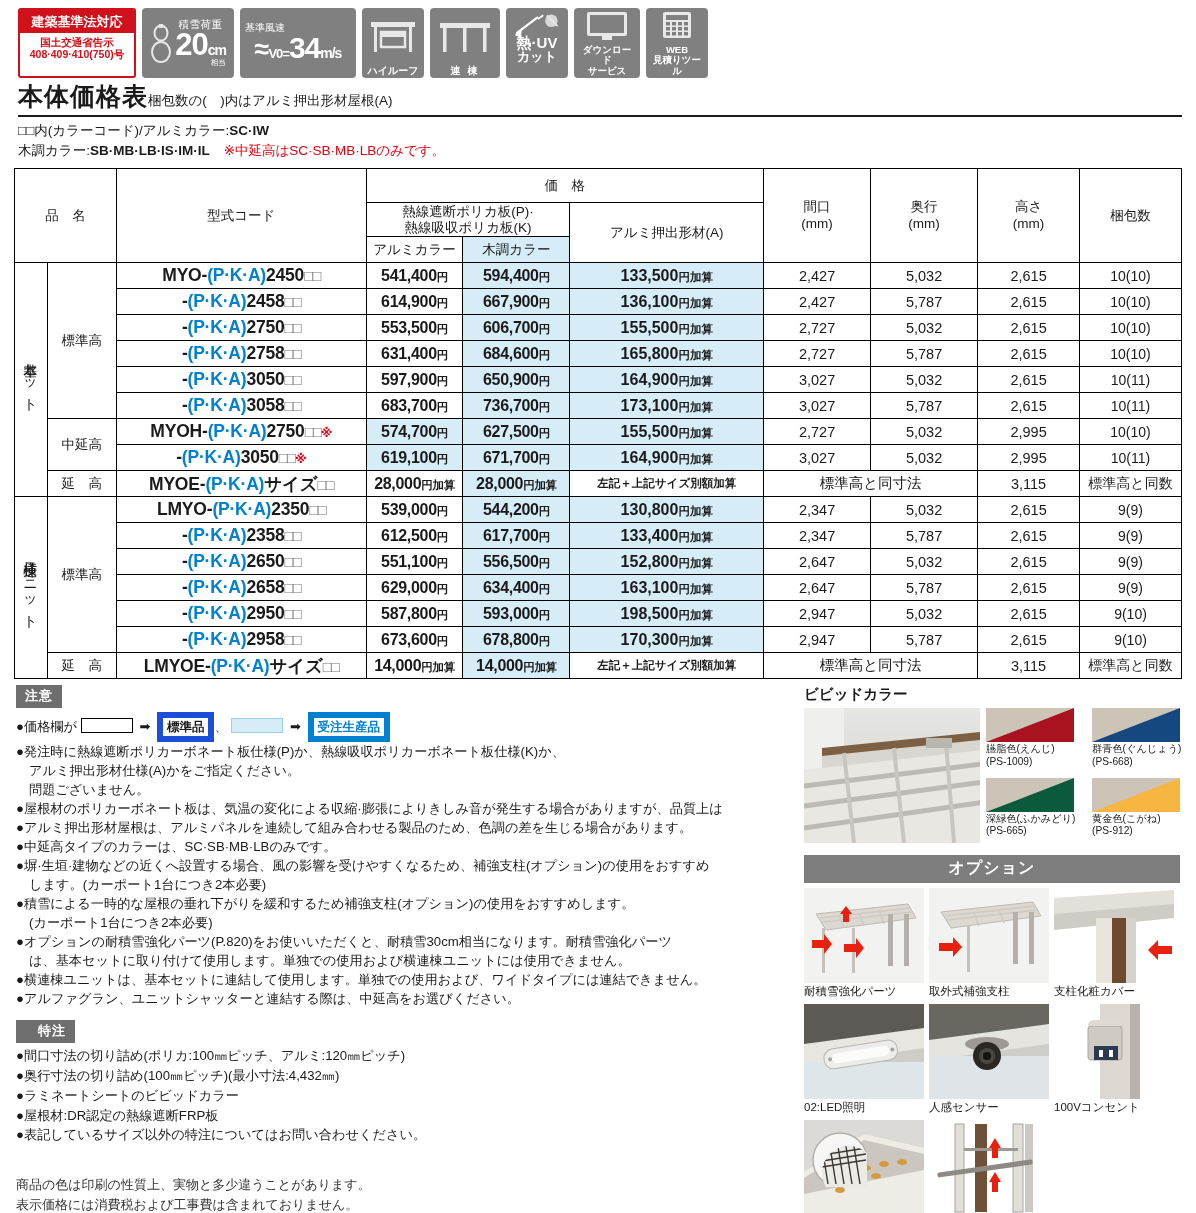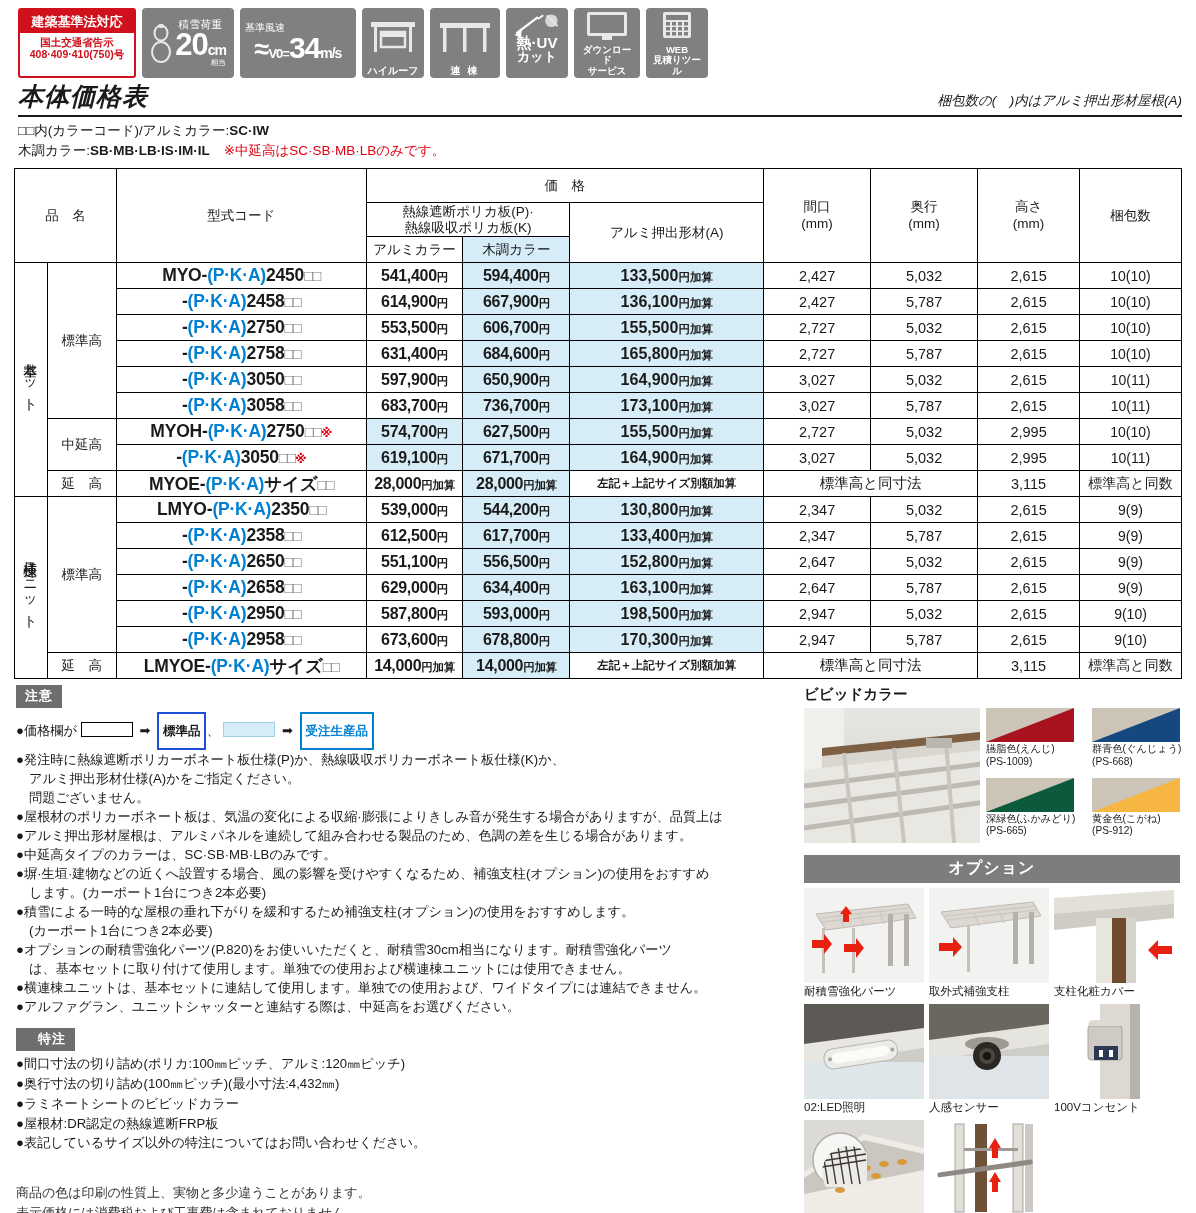--- a/index.html
+++ b/index.html
@@ -51,22 +51,22 @@
   .icon-cap { font-size:10px; text-align:center; line-height:1.05; font-weight:bold; }
   .icon-cap.wide { letter-spacing:2px; }
   .icon-box { display:flex; flex-direction:column; align-items:center; justify-content:center; gap:2px; width:100%; height:100%; }
   .icon-art { flex:1; display:flex; align-items:center; justify-content:center; width:100%; }
   .cut-big { font-size:15px; font-weight:bold; line-height:1; }
   .cut-small { font-size:13px; font-weight:bold; line-height:1; }
   .dl-cap { font-size:9.5px; line-height:1.1; text-align:center; font-weight:bold; }
   .web-cap { font-size:9.5px; line-height:1.1; text-align:center; font-weight:bold; }
 
   
-  .title-row { display:flex; align-items:flex-end; justify-content:space-between;
-    padding:0 14px 0 18px; margin-top:2px;font-style:italic; }
+  .title-row { display:flex; align-items:flex-end; justify-content:flex-start;
+    padding:0 14px 0 18px; margin-top:2px; }
   .page-title { font-size:25px; font-weight:bold; letter-spacing:1px; }
   .pkg-note { font-size:13.5px; padding-bottom:3px; }
   .title-rule { border-bottom:2px solid #1a1a1a; margin:2px 14px 0 18px; }
   .sub-lines { padding:4px 0 0 18px; font-size:13.5px; line-height:1.45; }
   .sub-lines b { font-weight:bold; }
   .red { color:#e1000f; }
   .blue { color:#0080d0; font-weight:bold; }
 
   
   table.price { border-collapse:collapse; margin:8px 0 0 14px; width:1168px;
@@ -97,21 +97,21 @@
   .left-col { width:800px; padding-left:16px; }
   .sec-tag { display:inline-block; background:#6e6e6e; color:#fff; font-size:13px;
     font-weight:bold; padding:2px 9px 3px; letter-spacing:1px; }
   .notes { margin-top:4px; font-size:13.2px; line-height:1.44; }
   .notes .li { display:block; margin-bottom:0px; }
   .notes .ind { padding-left:13px; display:block; }
   .box-white { display:inline-block; width:52px; height:15px; border:1px solid #000;
     background:#fff; vertical-align:-2px; }
   .box-blue { display:inline-block; width:52px; height:15px; border:1px solid #9fd0e8;
     background:#d6ecf7; vertical-align:-2px; }
-  .tagbox { display:inline-block; border:2px solid #1d4ed8; padding:8px 4px; font-weight:bold;
+  .tagbox { display:inline-block; border:6px solid #1d4ed8; padding:0 4px; font-weight:bold;
     font-size:12.5px; vertical-align:0px; }
   .tagbox.bl { border-color:#0080d0; color:#0080d0; }
   .arrow { font-size:13px; padding:0 3px; }
   .spec { margin-top:3px; font-size:13.2px; line-height:1.5; }
   .disclaim { margin-top:30px; font-size:13px; line-height:1.5; color:#333; }
 
   
   .right-col { width:380px; padding-left:4px; }
   .vivid-title { font-size:14.5px; font-weight:bold; margin-bottom:4px; }
   .vivid-wrap { display:flex; gap:6px; }

